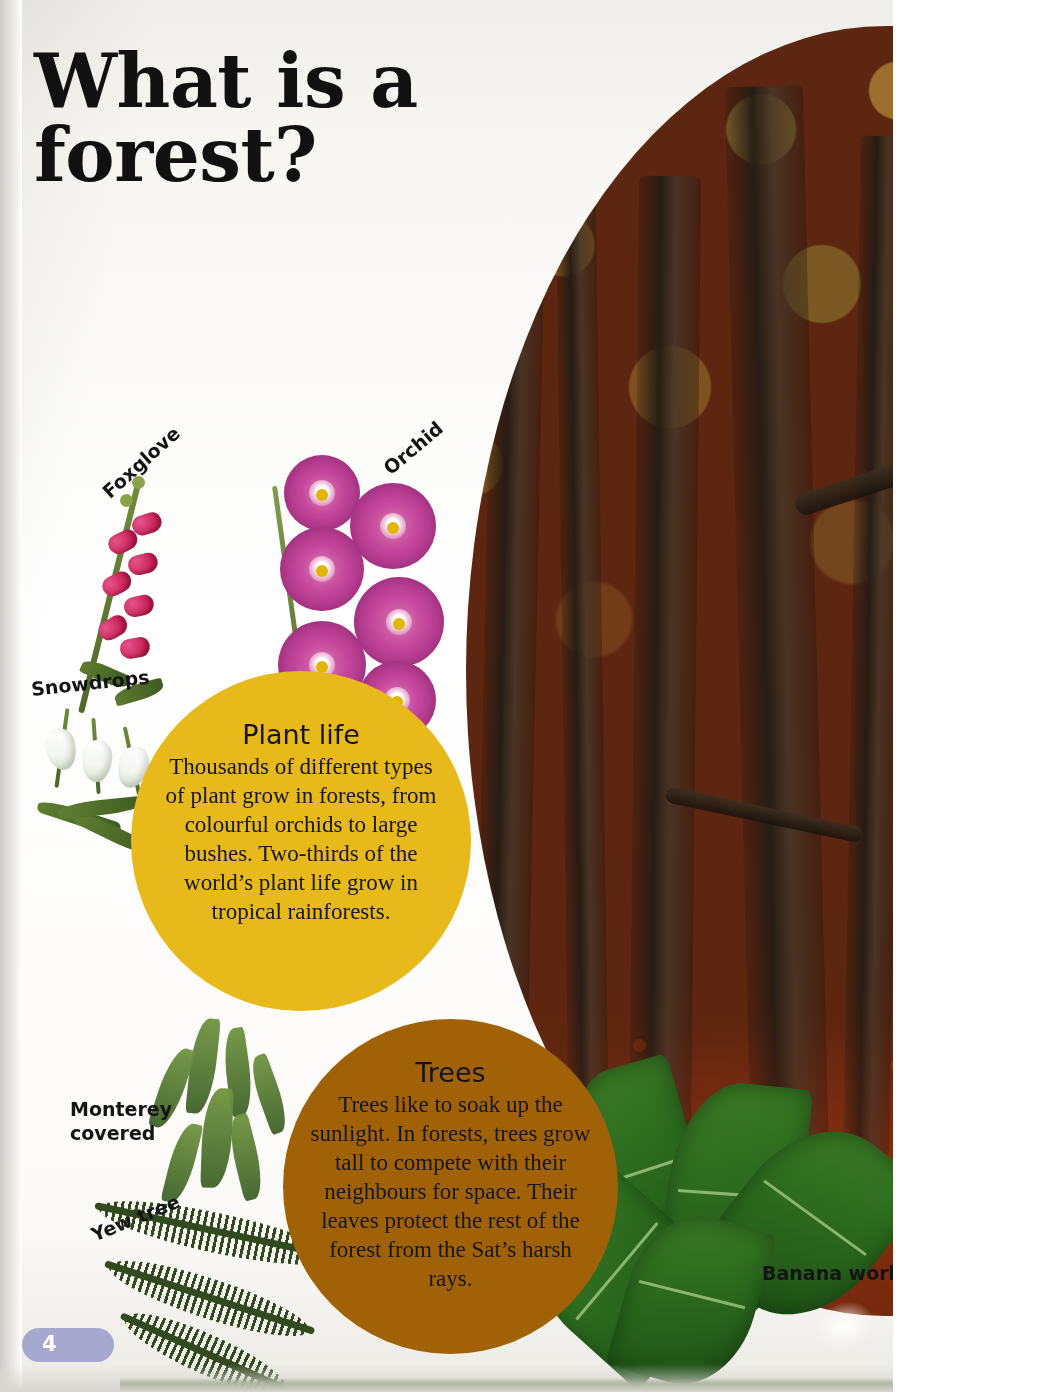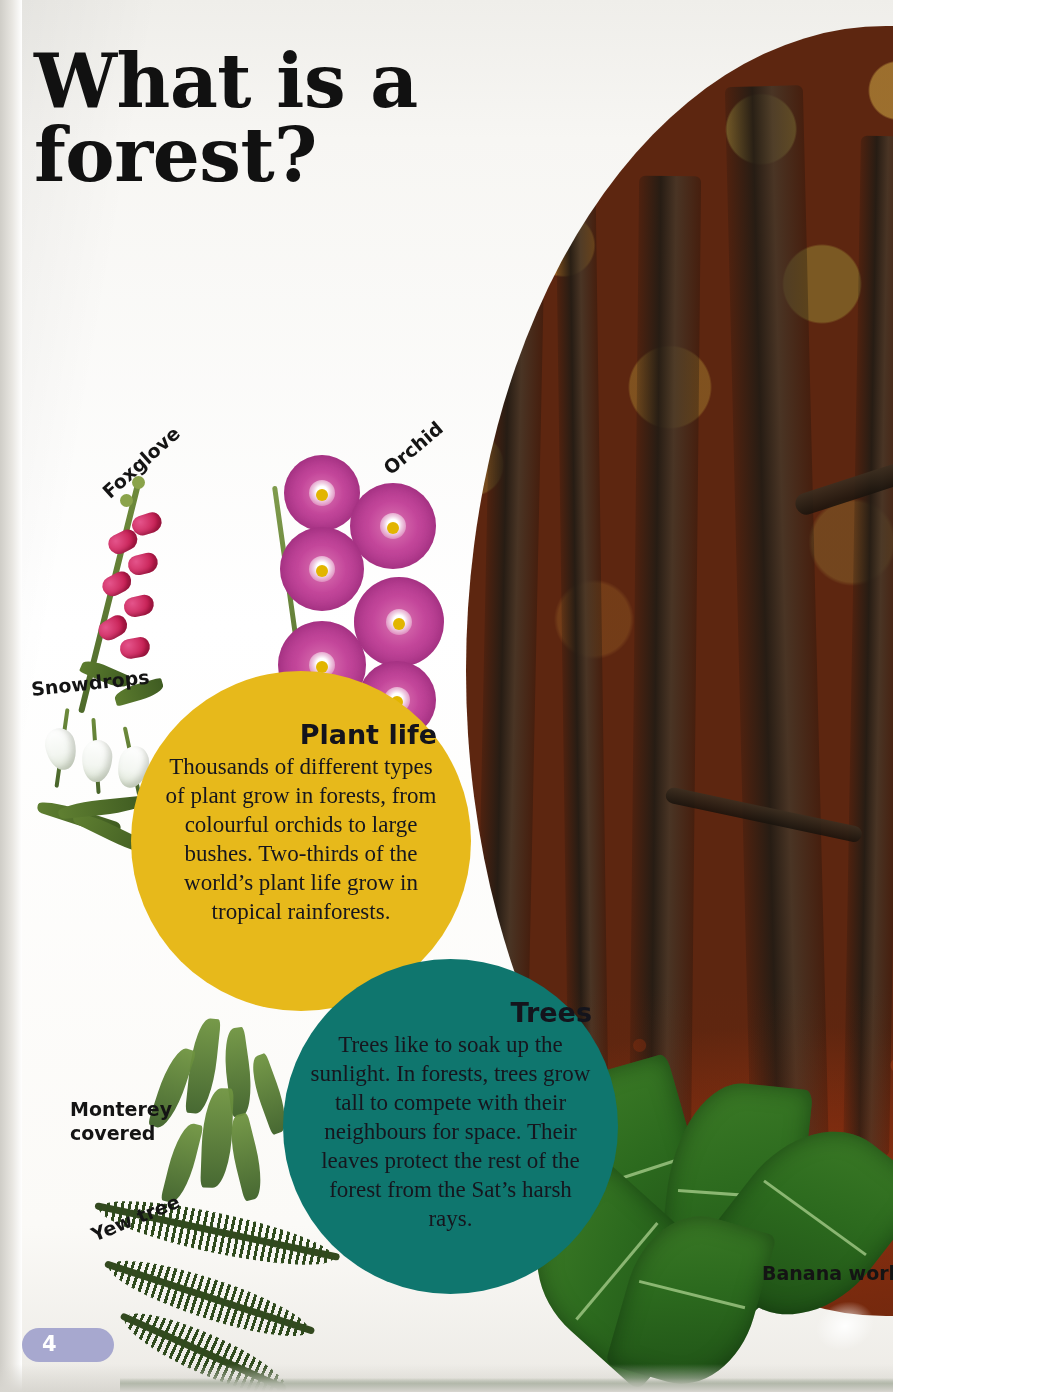--- a/index.html
+++ b/index.html
@@ -167,46 +167,45 @@
   
   .bubble {
     position: absolute;
     border-radius: 50%;
     text-align: center;
     box-sizing: border-box;
   }
   .bubble h2 {
     margin: 0 0 2px 0;
     font-family: "DejaVu Sans", sans-serif;
-    font-weight: 700;
+    font-weight: 400;
     font-size: 27px;
     color: #14141c;
-    text-align: right;
   }
   .bubble p {
     margin: 0;
     font-family: "Liberation Serif", serif;
     font-size: 23px;
     line-height: 29px;
     color: #16161e;
   }
   #plant-bubble {
     left: 131px;
     top: 671px;
     width: 340px;
     height: 340px;
     background: #e7b91b;
     padding: 48px 34px 0 34px;
   }
   #trees-bubble {
     left: 283px;
-    top: 959px;
+    top: 1019px;
     width: 335px;
     height: 335px;
-    background: #0f766e;
+    background: #a16207;
     padding: 38px 26px 0 26px;
   }
 
   
   .plant { position: absolute; }
 
   
   #foxglove { left: 40px; top: 470px; width: 170px; height: 250px; }
   #foxglove .stem {
     position: absolute; left: 96px; top: 10px; width: 6px; height: 240px;

